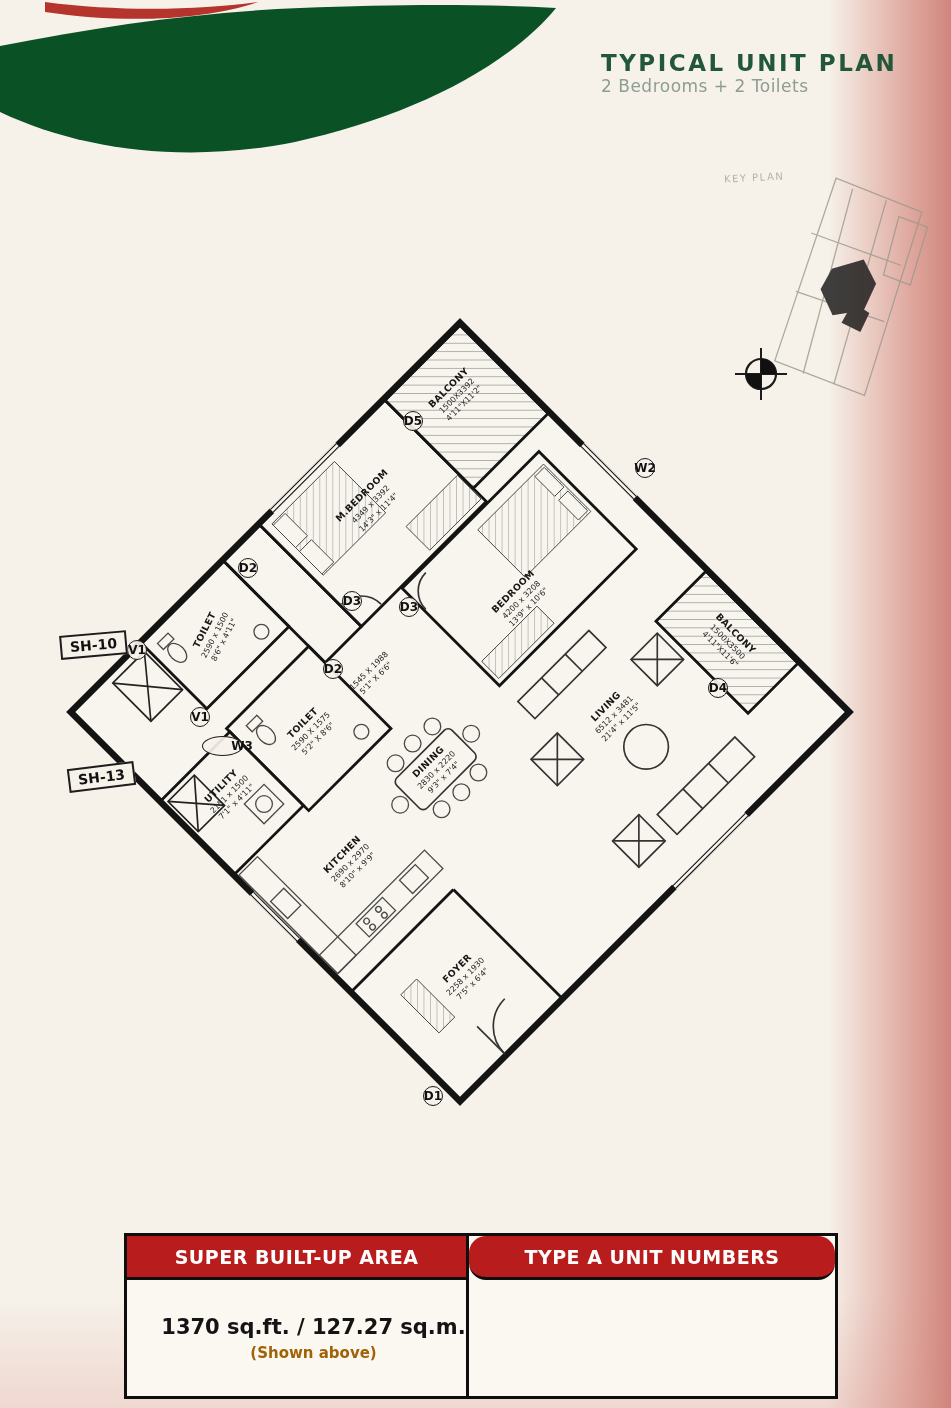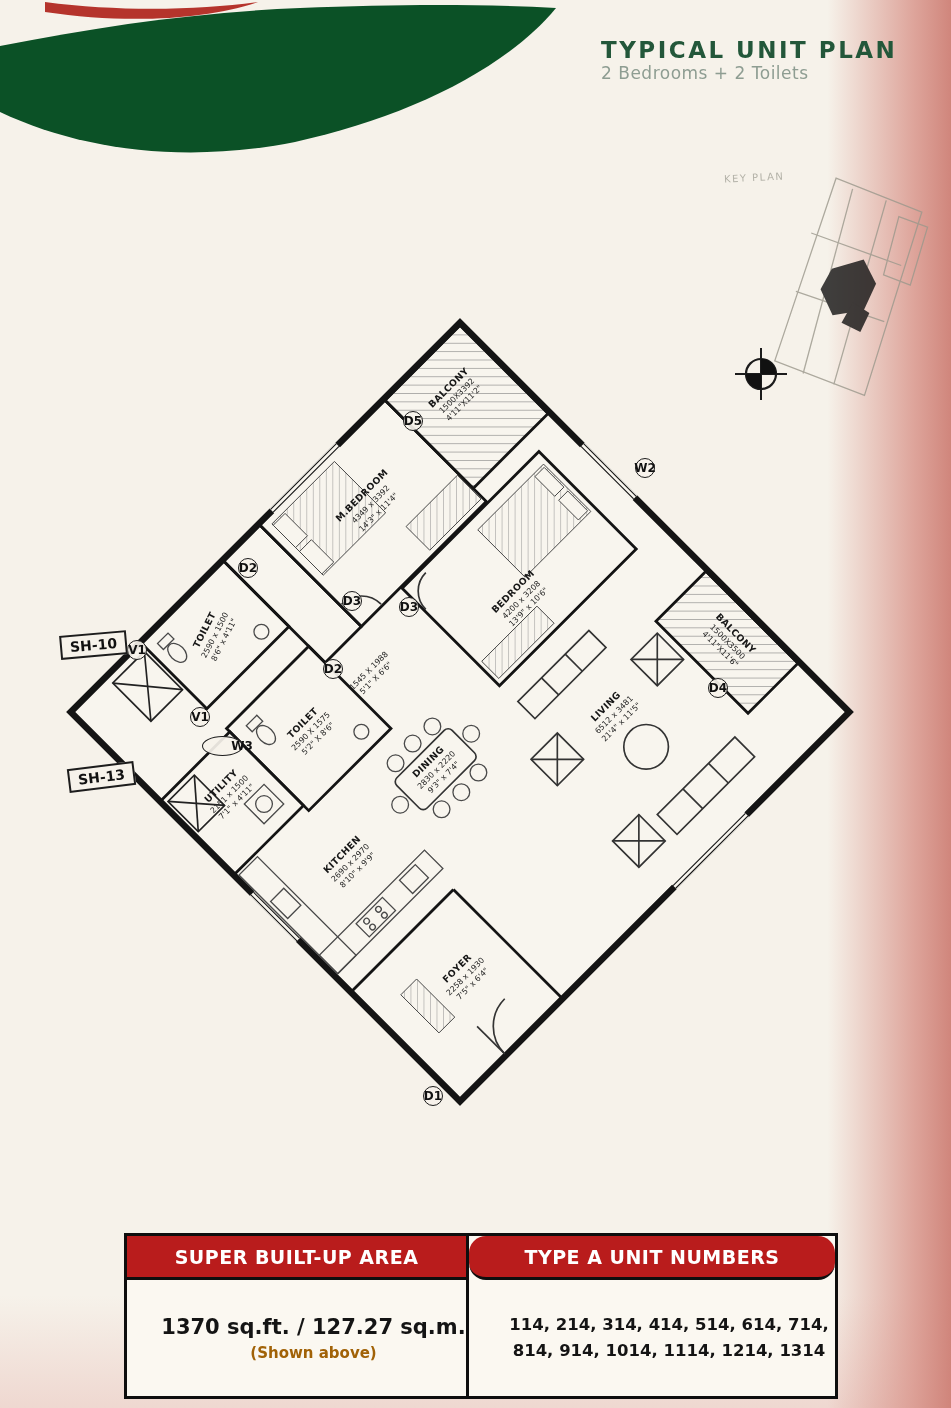--- a/index.html
+++ b/index.html
@@ -5,21 +5,21 @@
   html,body{margin:0;padding:0;background:#888;}
   .page{
     position:relative;width:951px;height:1408px;overflow:hidden;
     font-family:"DejaVu Sans",sans-serif;
     background-color:#f6f2ea;
     background-image:
       linear-gradient(to right, rgba(221,154,144,0) 87%, rgba(216,146,136,.8) 96%, rgba(206,128,118,.95) 100%),
       linear-gradient(to bottom, rgba(235,205,198,0) 92%, rgba(234,198,191,.6) 100%);
   }
   .banner{position:absolute;left:0;top:0;}
-  .titleblock{position:absolute;left:601px;top:37px;}
+  .titleblock{position:absolute;left:601px;top:50px;}
   .title{font-size:23px;font-weight:700;letter-spacing:2.5px;color:#23573a;}
   .subtitle{font-size:17px;font-weight:400;letter-spacing:.5px;color:#8e9d92;margin-top:0;}
   .keyplan-label{position:absolute;left:724px;top:172px;font-size:10px;color:#a8a79d;letter-spacing:1.5px;transform:rotate(-3deg);opacity:.85;}
   .keyplan{position:absolute;left:776px;top:180px;transform:rotate(9deg);opacity:.8;}
   .compass{position:absolute;left:733px;top:346px;}
   .plan-wrap{position:absolute;left:160px;top:412px;width:600px;height:600px;transform:rotate(-45deg) scale(0.93);}
   .wall{fill:none;stroke:#141414;stroke-width:3;}
   .owall{fill:#f8f5ee;stroke:#141414;stroke-width:7;}
   .furn{fill:none;stroke:#4a4a4a;stroke-width:1.4;}
   .furn2{fill:none;stroke:#333;stroke-width:1.8;}
@@ -282,22 +282,16 @@
   <div class="areatable">
     <div class="at-row">
       <div class="at-h c1">SUPER BUILT-UP AREA</div>
       <div class="at-h c2">TYPE A UNIT NUMBERS</div>
     </div>
     <div class="at-row">
       <div class="at-b c1">
         <div class="area-main">1370 sq.ft. / 127.27 sq.m.</div>
         <div class="area-note">(Shown above)</div>
       </div>
-      <div class="at-b c2">
-        <div class="units">
-          <div>114, 214, 314, 414, 514, 614, 714,</div>
-          <div>814, 914, 1014, 1114, 1214, 1314</div>
-        </div>
-      </div>
     </div>
   </div>
 
 </div>
 
 </body></html>

